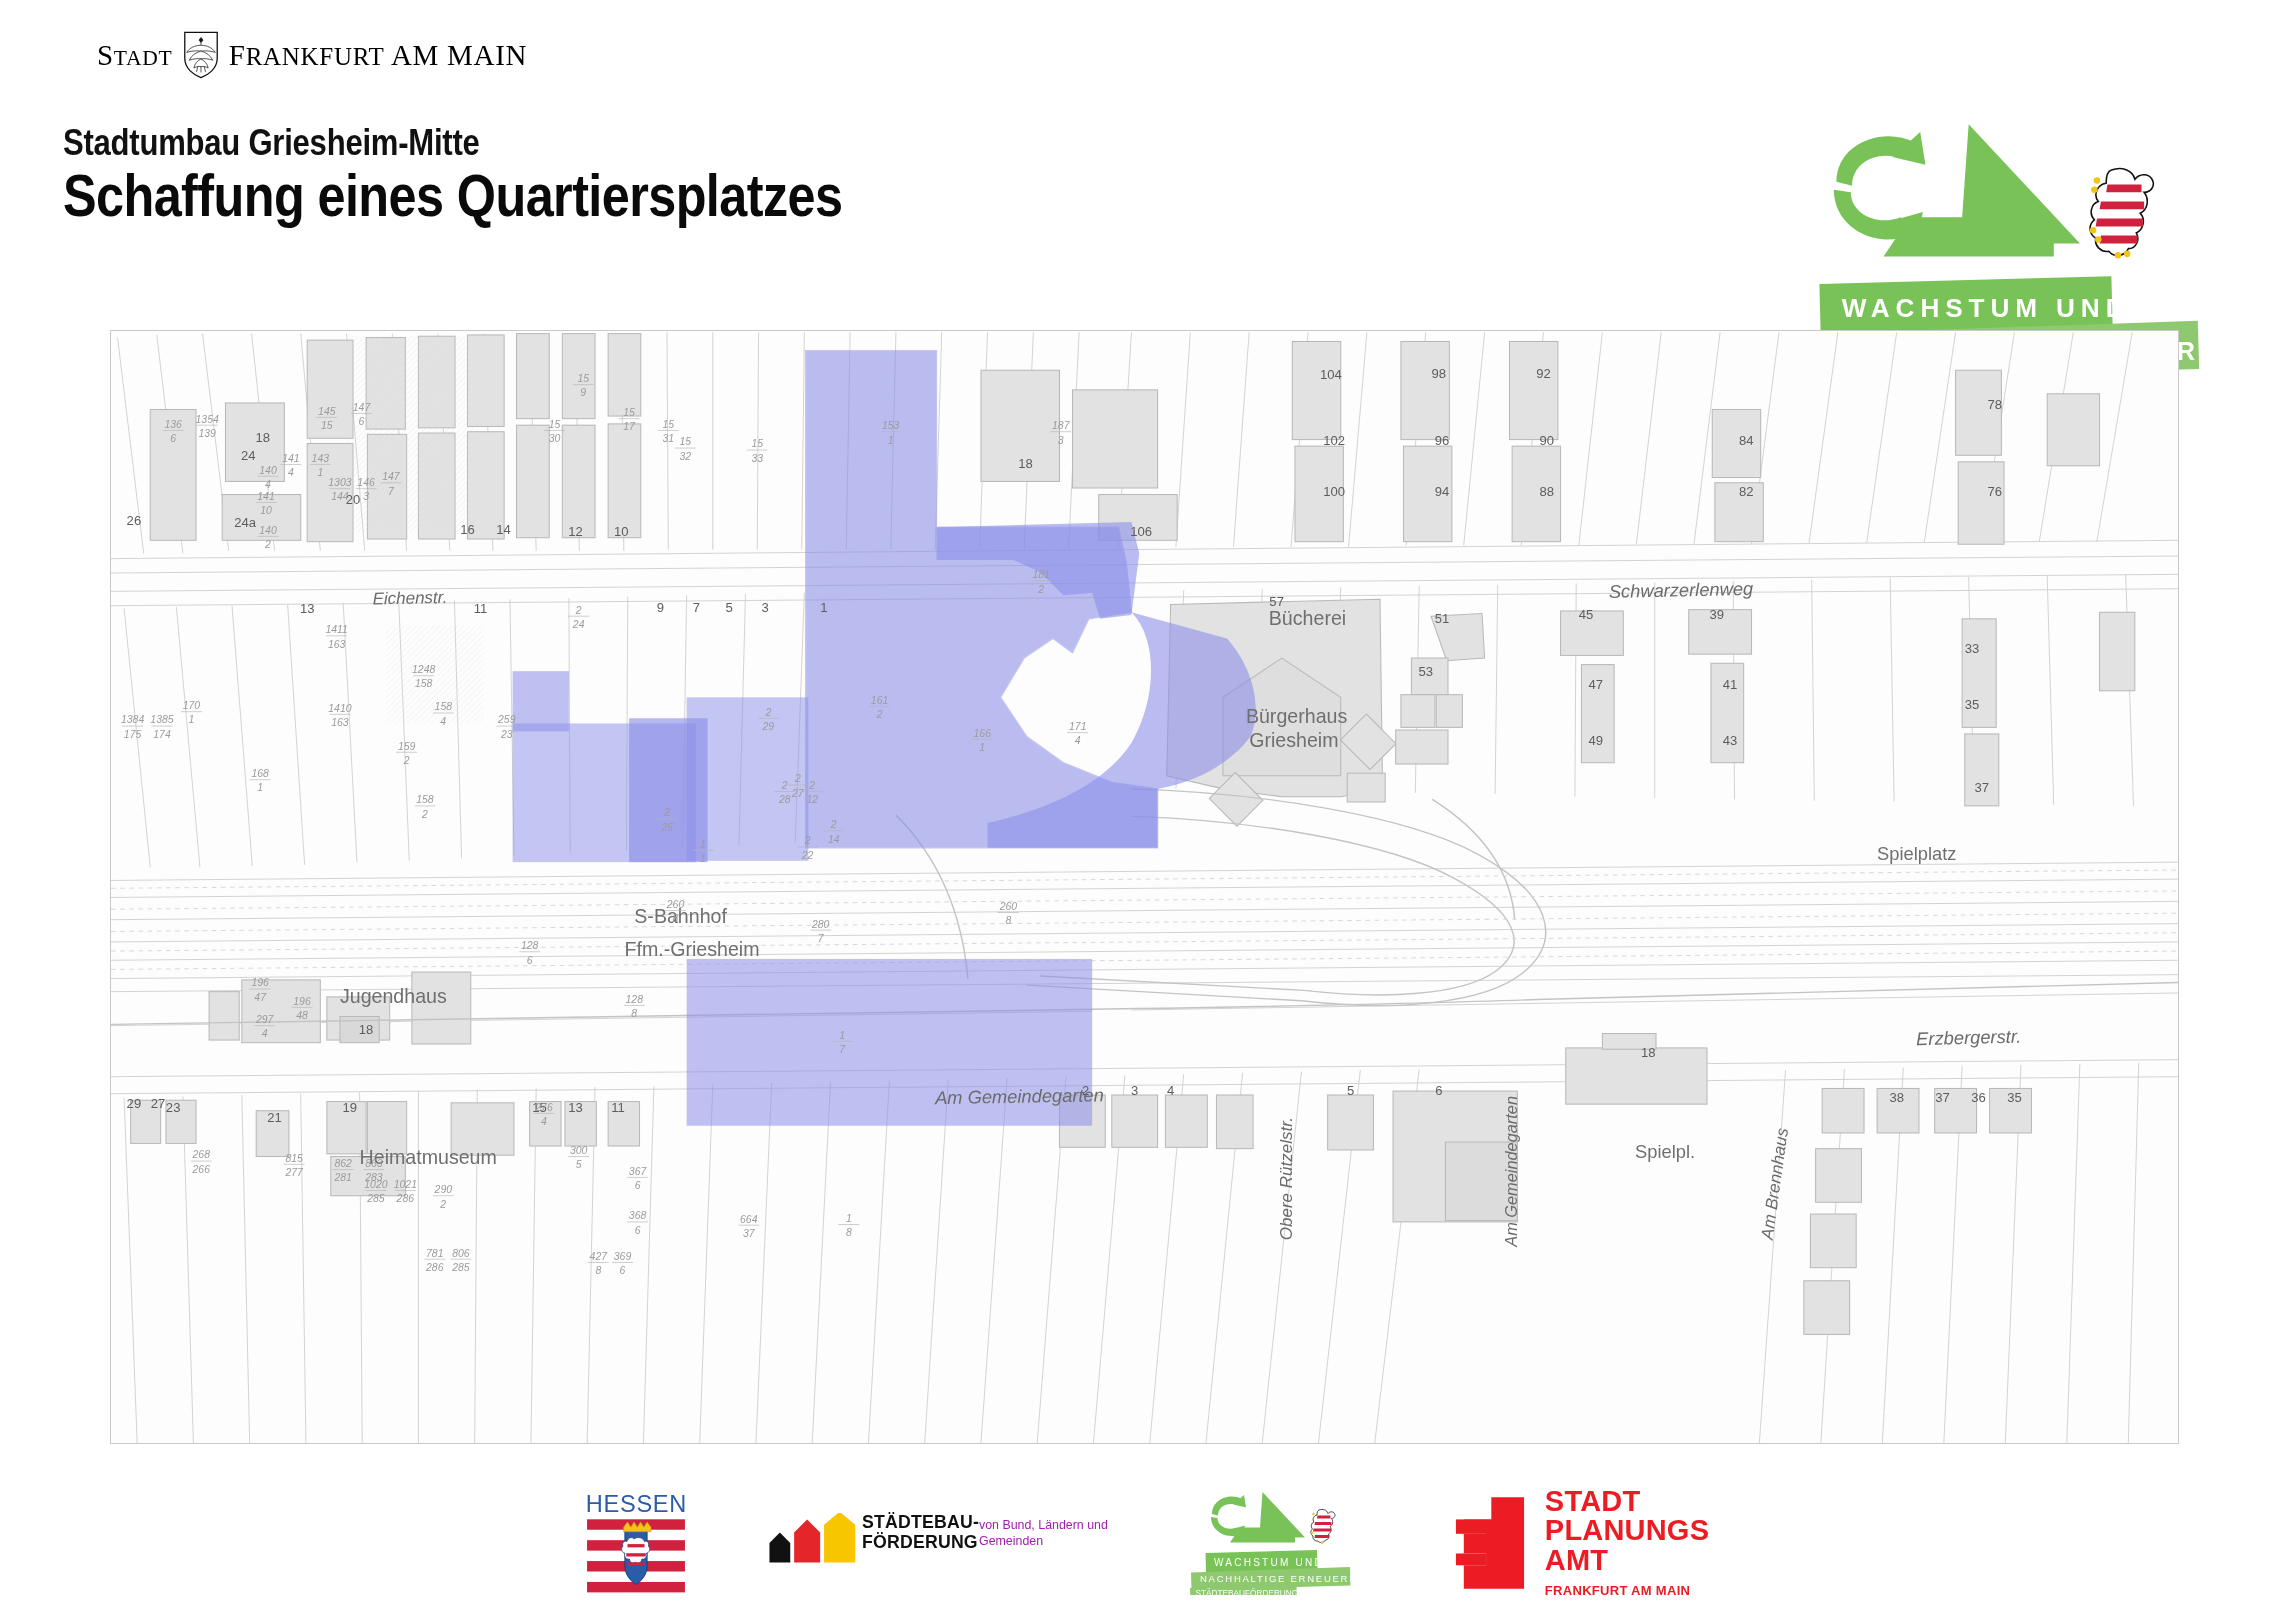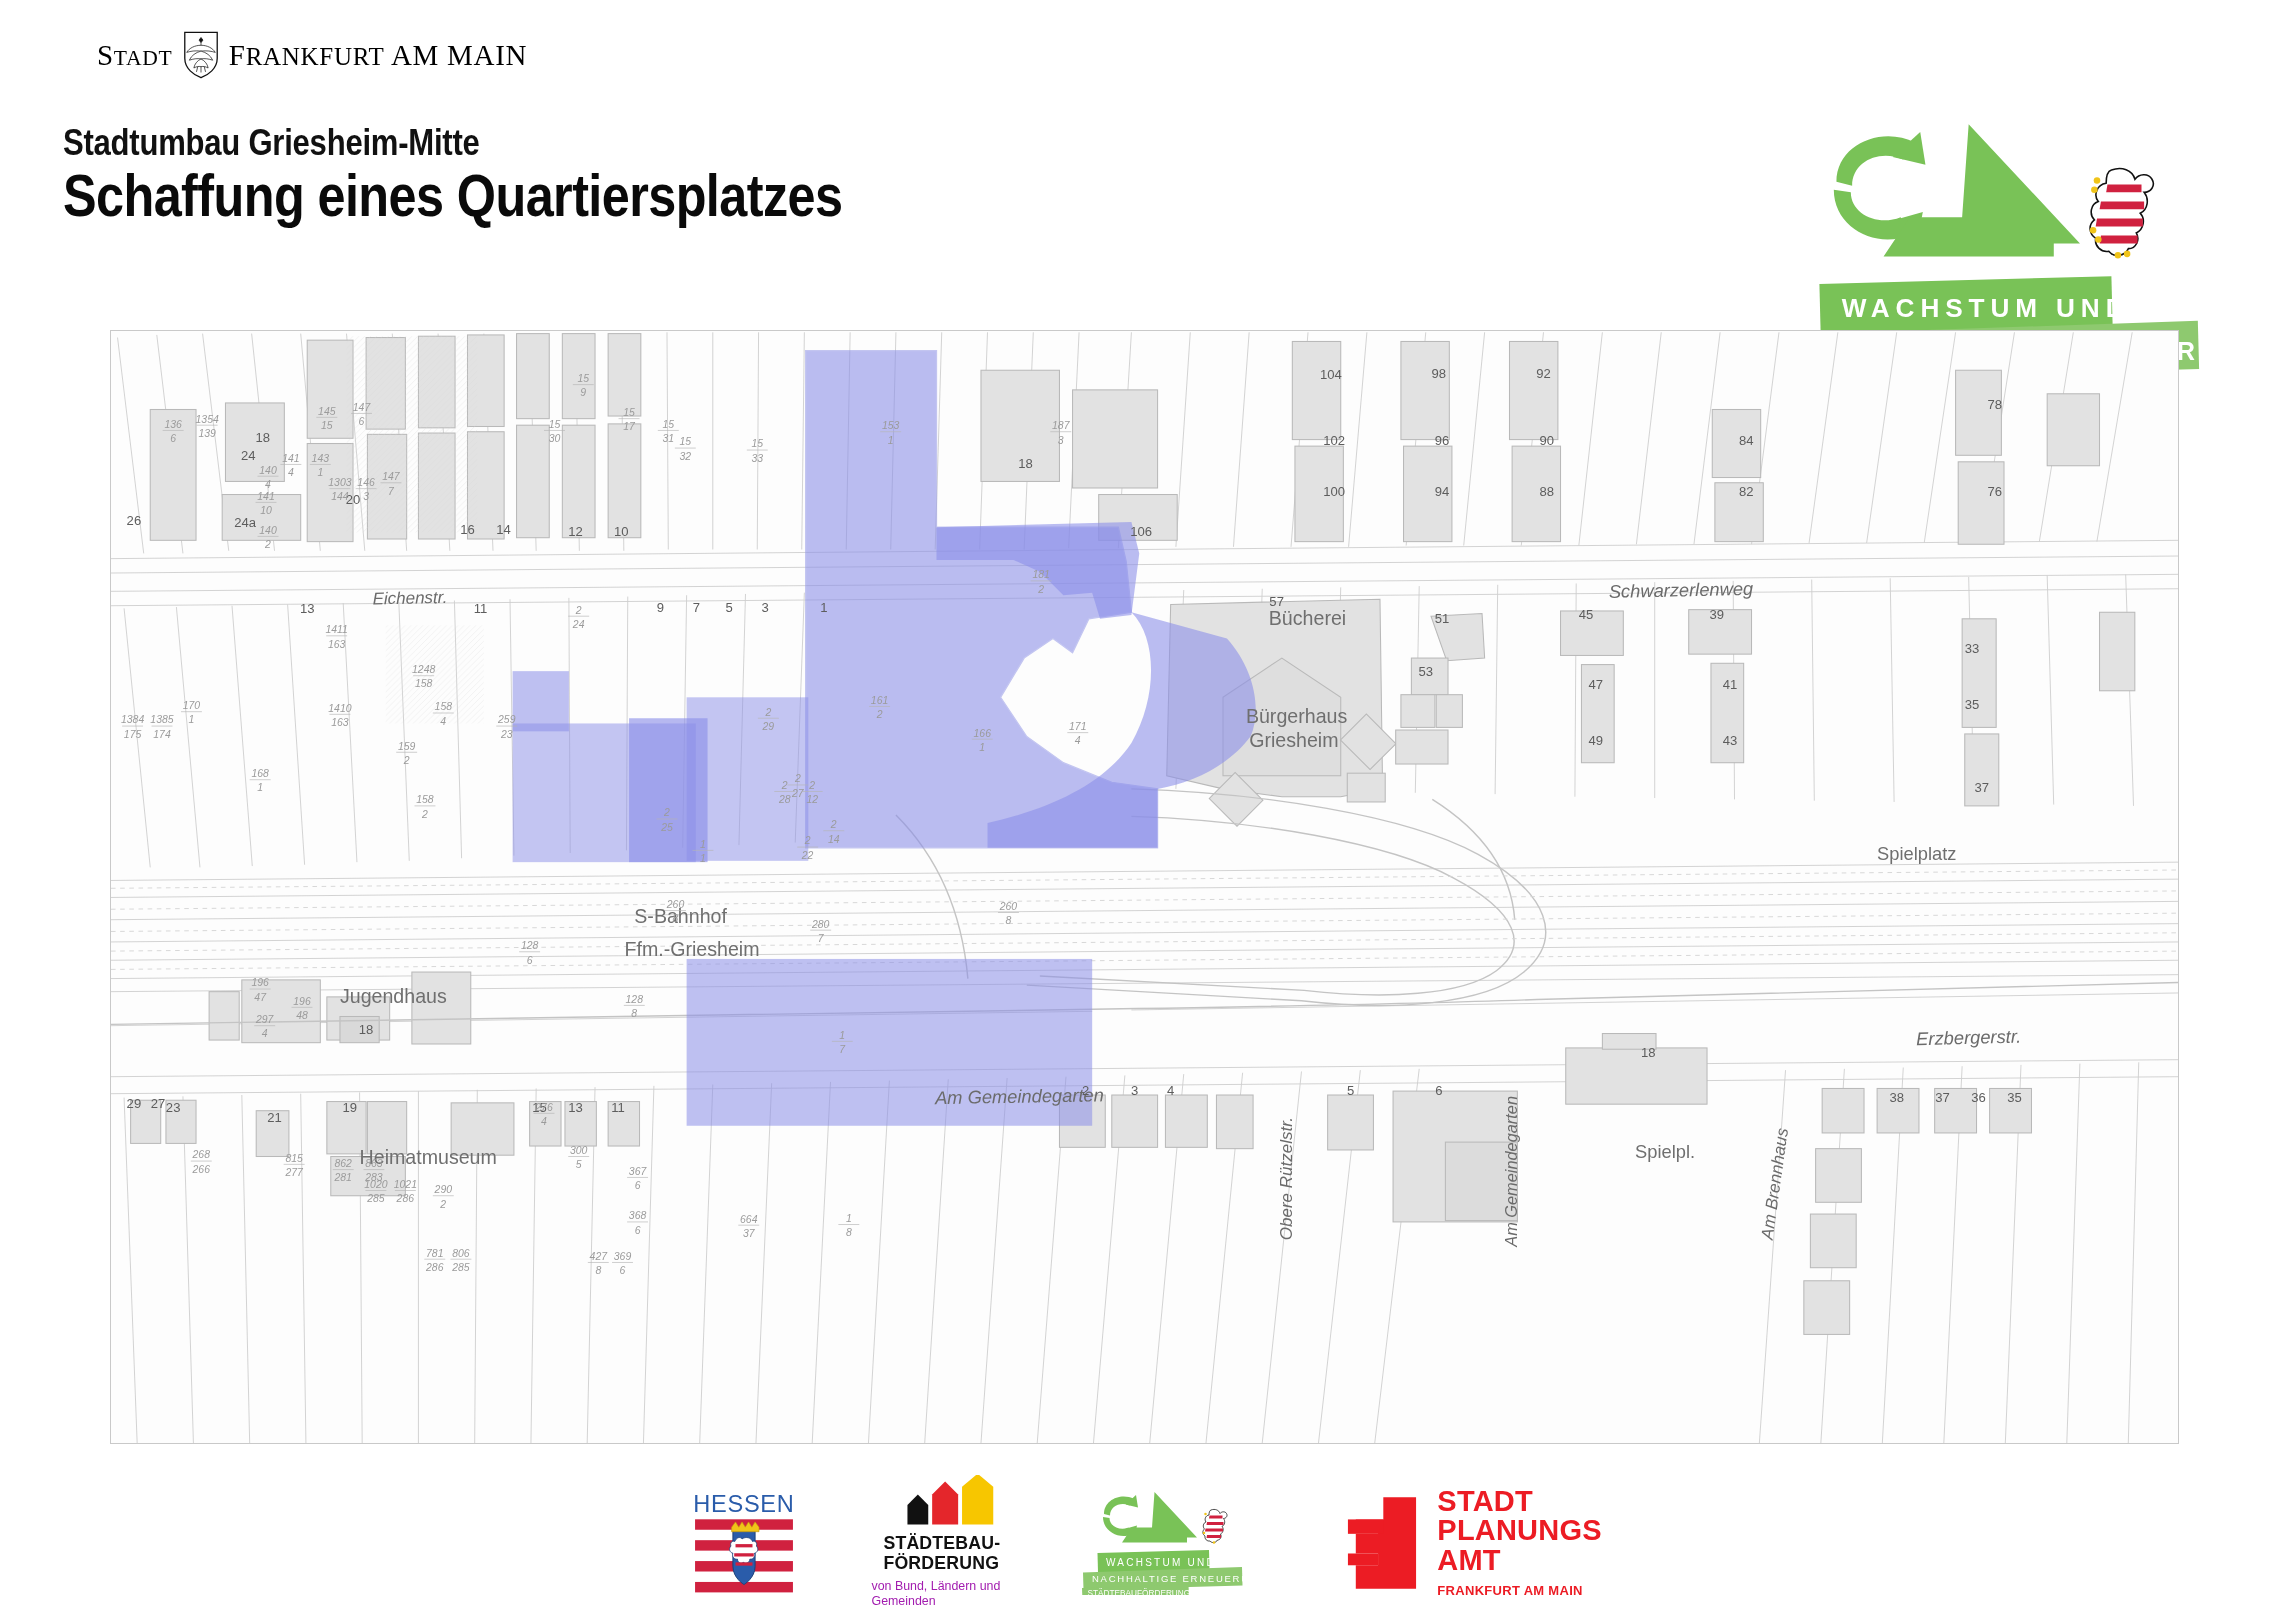--- a/index.html
+++ b/index.html
@@ -756,21 +756,21 @@
           <path d="M72 32 c6 -4 14 -2 16 4 c4 -2 8 2 6 7 c4 4 2 10 -3 11 c2 5 -2 10 -7 9 c0 5 -6 8 -10 5 c-4 3 -9 0 -9 -5 c-5 1 -9 -4 -7 -9 c-5 -1 -7 -7 -3 -11 c-2 -5 2 -9 6 -7 c2 -6 8 -8 11 -4z" fill="#fff" stroke="#1b3f78" stroke-width="1.2"></path>
           <g fill="#d0213f">
               <rect x="62" y="40" width="26" height="5"></rect>
               <rect x="60" y="54" width="30" height="5"></rect>
               <rect x="62" y="68" width="26" height="5"></rect>
             </g>
         </g>
       </svg>
     </div>
 
-    <div class="flogo" style="flex-direction:column;align-items:flex-end">
+    <div class="flogo" style="flex-direction:row;align-items:flex-start">
       <svg width="98" height="52" viewBox="0 0 150 80" style="margin-bottom:6.5px">
         <path d="M8 46 L24 30 L40 46 L40 76 L8 76 Z" fill="#111"></path>
         <path d="M46 30 L66 10 L86 30 L86 76 L46 76 Z" fill="#e4262b"></path>
         <path d="M92 18 L116 -2 L140 18 L140 76 L92 76 Z" fill="#f7c600"></path>
       </svg>
       <div class="sbf-txt">
         <div>STÄDTEBAU-</div>
         <div>FÖRDERUNG</div>
       </div>
       <div class="sbf-sub">

